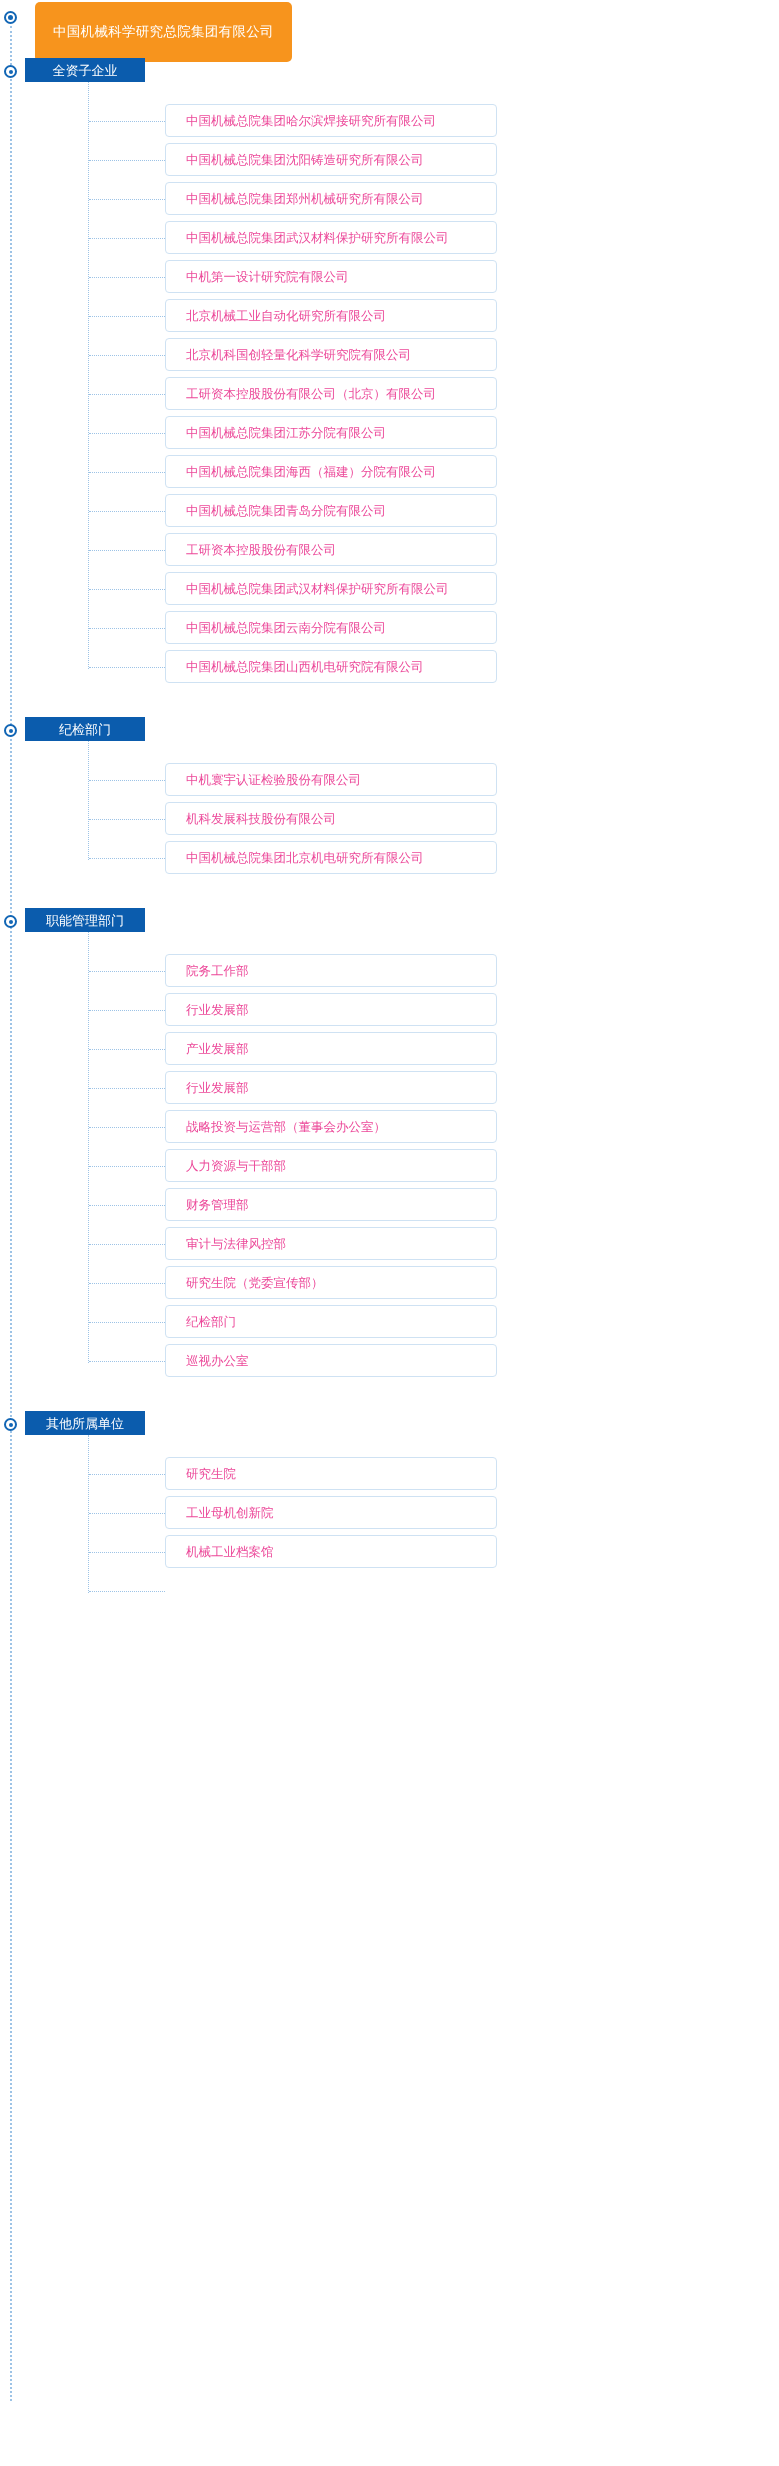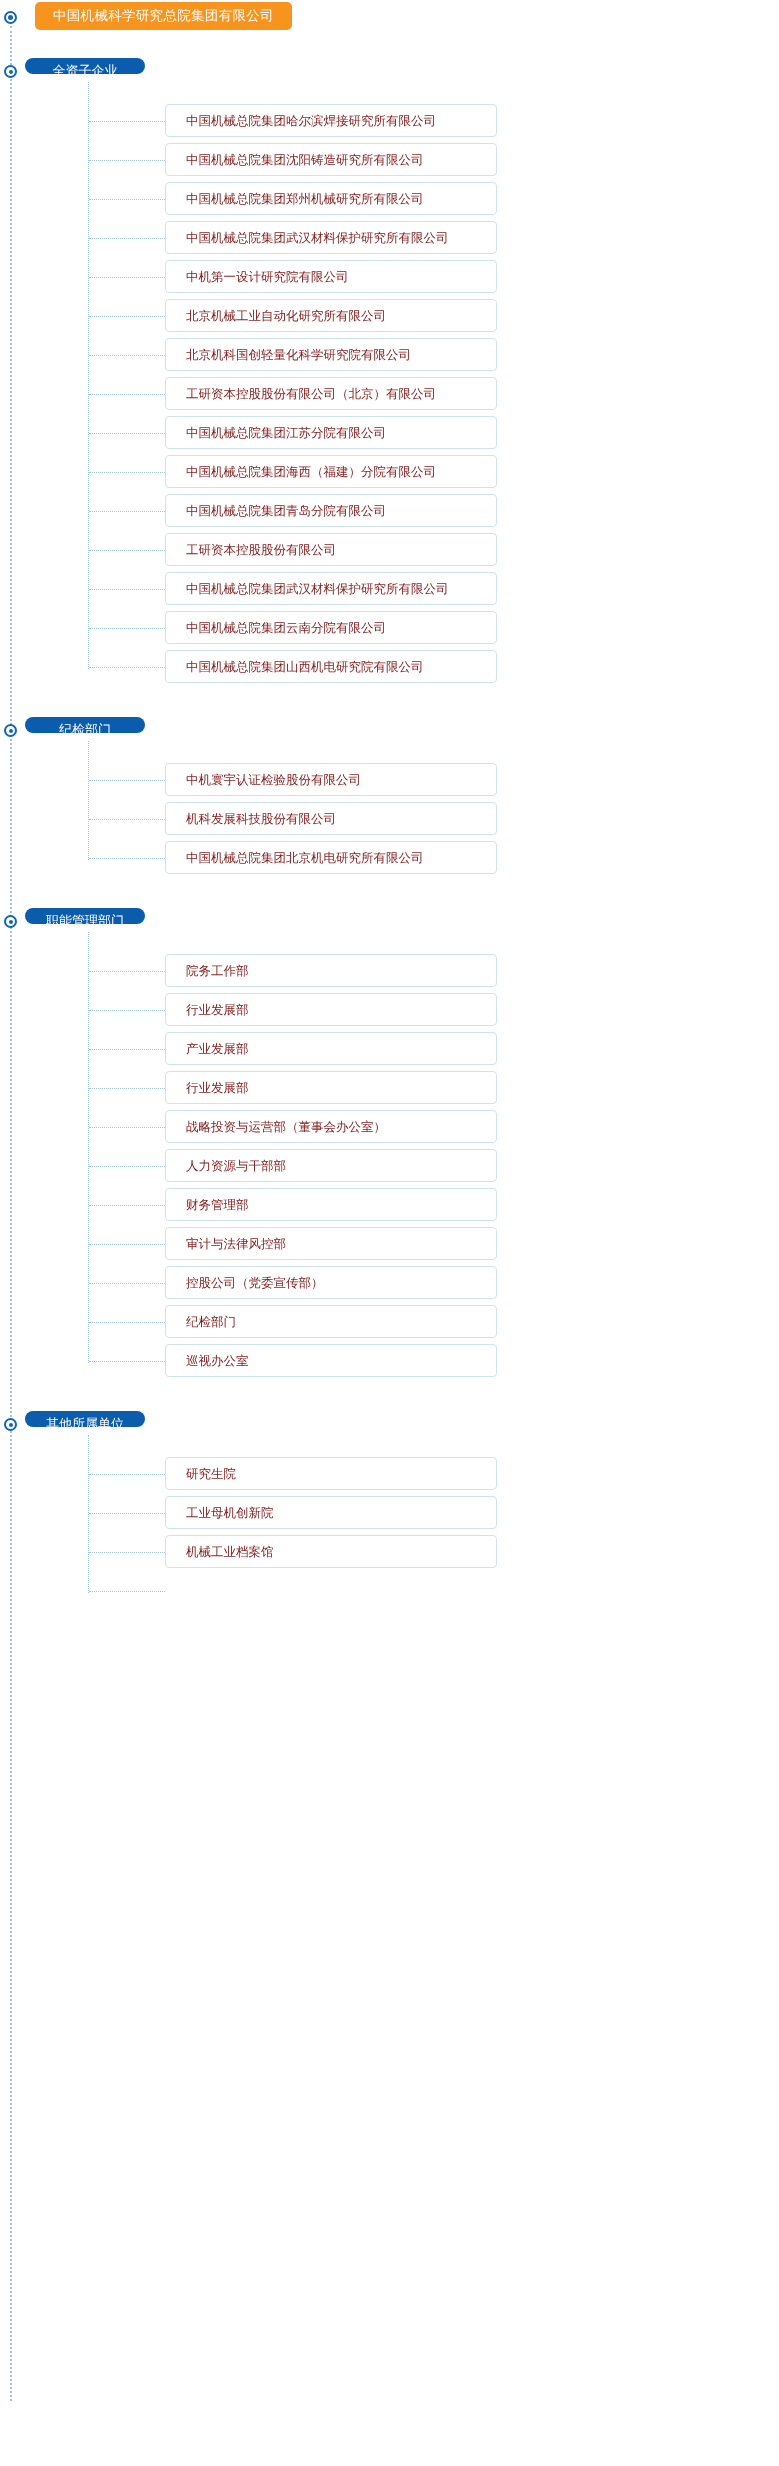--- a/index.html
+++ b/index.html
@@ -34,21 +34,21 @@
   .root-row {
     position: relative;
     height: 50px;
   }
   .root-node {
     position: absolute;
     left: 35px;
     top: 2px;
     height: 28px;
     line-height: 28px;
-    padding: 0 18px;
+    padding: 16px 18px;
     background: #f7941d;
     color: #ffffff;
     font-size: 13.5px;
     border-radius: 5px;
     white-space: nowrap;
     letter-spacing: 0.3px;
     cursor: pointer;
   }
   .root-marker {
     position: absolute;
@@ -100,27 +100,27 @@
     width: 4px;
     height: 4px;
     border-radius: 50%;
     background: #1266b5;
   }
   .group-badge {
     position: absolute;
     left: 25px;
     top: 8px;
     width: 120px;
-    height: 16px;
+    height: 24px;
     line-height: 26px;
     text-align: center;
     background: #0b5cad;
     color: #ffffff;
     font-size: 13px;
-    border-radius: 12px;
+    border-radius: 0;
     white-space: nowrap;
     cursor: pointer;
   }
 
   
   .group-items {
     position: relative;
     padding-top: 6px;
   }
   .group-items::before {
@@ -149,21 +149,21 @@
     position: absolute;
     left: 165px;
     top: 2px;
     width: 332px;
     height: 33px;
     line-height: 33px;
     box-sizing: border-box;
     border: 1px solid #cfe2f3;
     border-radius: 4px;
     background: #ffffff;
-    color: #7f1d1d;
+    color: #ec4899;
     font-size: 12.5px;
     padding-left: 20px;
     white-space: nowrap;
     overflow: hidden;
     cursor: pointer;
   }
   .group-gap {
     height: 22px;
   }
 </style>
@@ -303,21 +303,21 @@
           <div class="item-row">
             <span class="item-connector"></span>
             <div class="item-card">财务管理部</div>
           </div>
           <div class="item-row">
             <span class="item-connector"></span>
             <div class="item-card">审计与法律风控部</div>
           </div>
           <div class="item-row">
             <span class="item-connector"></span>
-            <div class="item-card">控股公司（党委宣传部）</div>
+            <div class="item-card">研究生院（党委宣传部）</div>
           </div>
           <div class="item-row">
             <span class="item-connector"></span>
             <div class="item-card">纪检部门</div>
           </div>
           <div class="item-row">
             <span class="item-connector"></span>
             <div class="item-card">巡视办公室</div>
           </div>
         </div>

